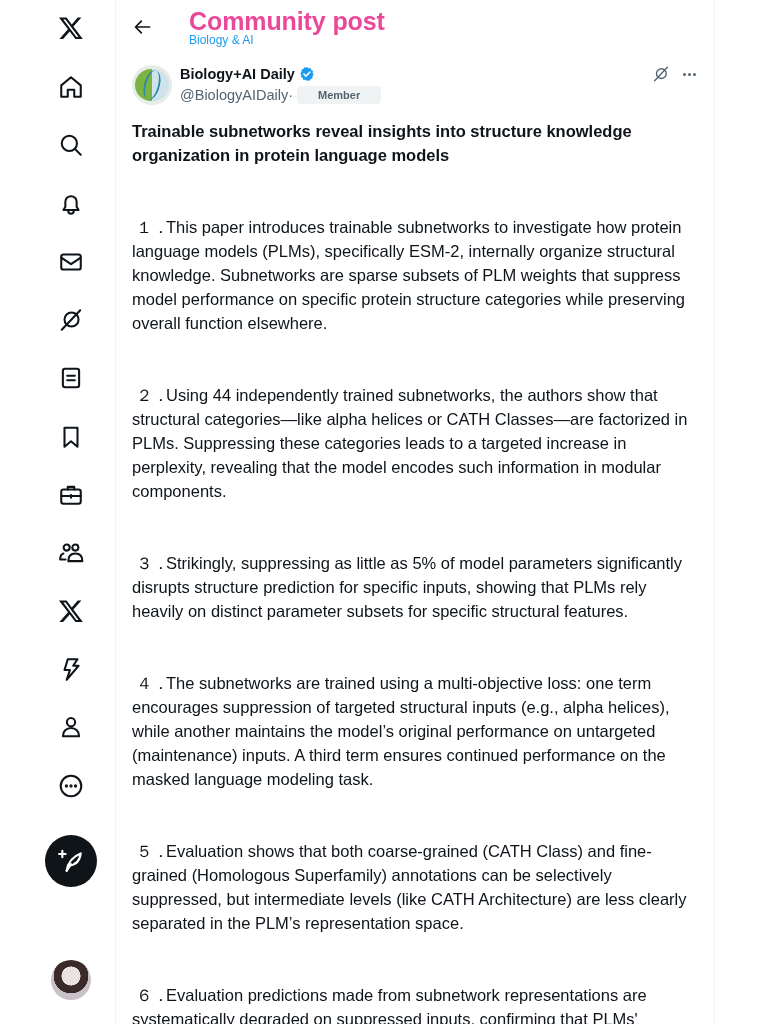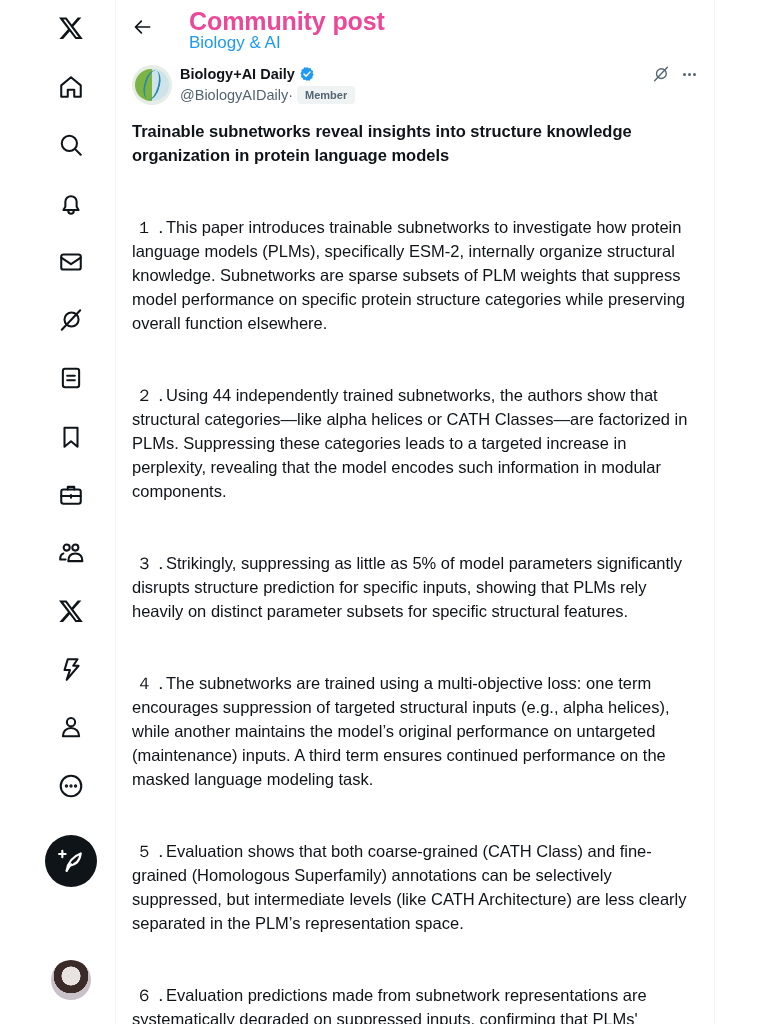--- a/index.html
+++ b/index.html
@@ -12,31 +12,31 @@
   .compose { position: absolute; left: 45px; top: 835px; width: 52px; height: 52px; border-radius: 50%; background: #0f1419; display: flex; align-items: center; justify-content: center; cursor: pointer; }
   .compose svg { width: 26px; height: 26px; stroke: #fff; fill: none; stroke-width: 2; stroke-linecap: round; stroke-linejoin: round; }
   .user-avatar { position: absolute; left: 51px; top: 960px; width: 40px; height: 40px; border-radius: 50%; overflow: hidden; background: radial-gradient(circle at 50% 40%, #e8e2e0 0 30%, #3a2a28 31% 55%, #c8c2c8 56%); cursor: pointer; }
 
   .main { position: absolute; left: 115px; top: 0; width: 600px; height: 1024px; border-left: 1px solid #eff3f4; border-right: 1px solid #eff3f4; }
 
   .header { position: absolute; left: 0; top: 0; width: 598px; height: 56px; }
   .back-btn { position: absolute; left: 14px; top: 14px; width: 26px; height: 26px; display: flex; align-items: center; justify-content: center; cursor: pointer; }
   .back-btn svg { width: 20px; height: 20px; stroke: #0f1419; stroke-width: 2; fill: none; stroke-linecap: round; stroke-linejoin: round; }
   .header-title { position: absolute; left: 73px; top: 7px; font-size: 25px; font-weight: 700; color: #ec4899; letter-spacing: -0.1px; }
-  .header-sub { position: absolute; left: 73px; top: 33px; font-size: 17px; color: #1d9bf0; }
+  .header-sub { position: absolute; left: 73px; top: 33px; font-size: 12px; color: #1d9bf0; }
 
   .author-avatar { position: absolute; left: 16px; top: 65px; width: 40px; height: 40px; border-radius: 50%; overflow: hidden; background: #e6ece6; }
   .author-avatar .half-l { position: absolute; left: 3px; top: 4px; width: 17px; height: 32px; border-radius: 16px 0 0 16px; background: #7cb342; }
   .author-avatar .half-r { position: absolute; left: 20px; top: 4px; width: 17px; height: 32px; border-radius: 0 16px 16px 0; background: #cfe3ea; }
   .author-avatar .helix { position: absolute; left: 12px; top: 5px; width: 16px; height: 30px; border-left: 2px solid #2a8aa8; border-right: 2px solid #2a8aa8; border-radius: 50%; transform: rotate(15deg); }
 
   .author-name { position: absolute; left: 64px; top: 66px; font-size: 14.5px; font-weight: 700; color: #0f1419; display: flex; align-items: center; gap: 4px; }
   .verified { width: 16px; height: 16px; }
   .author-handle-row { position: absolute; left: 64px; top: 86px; display: flex; align-items: center; gap: 0; font-size: 14.5px; color: #536471; }
-  .member-badge { margin-left: 4px; background: #eff3f4; color: #536471; font-size: 11px; font-weight: 700; padding: 3px 8px; border-radius: 4px; }
+  .member-badge { margin-left: 4px; background: #eff3f4; color: #536471; font-size: 11px; font-weight: 700; padding: 3px 21px; border-radius: 4px; }
 
   .post-actions { position: absolute; right: 16px; top: 65px; display: flex; align-items: center; gap: 10px; }
   .post-actions .act { width: 18px; height: 18px; display: flex; align-items: center; justify-content: center; cursor: pointer; }
   .post-actions svg { width: 18px; height: 18px; stroke: #536471; fill: none; stroke-width: 1.8; stroke-linecap: round; }
   .dots { display: flex; gap: 2px; }
   .dots span { width: 3px; height: 3px; border-radius: 50%; background: #536471; display: block; }
 
   .post-body { position: absolute; left: 16px; top: 119px; width: 568px; font-size: 16.5px; line-height: 24px; color: #0f1419; }
   .post-title { font-weight: 700; margin-bottom: 8px; }
   .para { margin-bottom: 24px; margin-top: 48px; }

